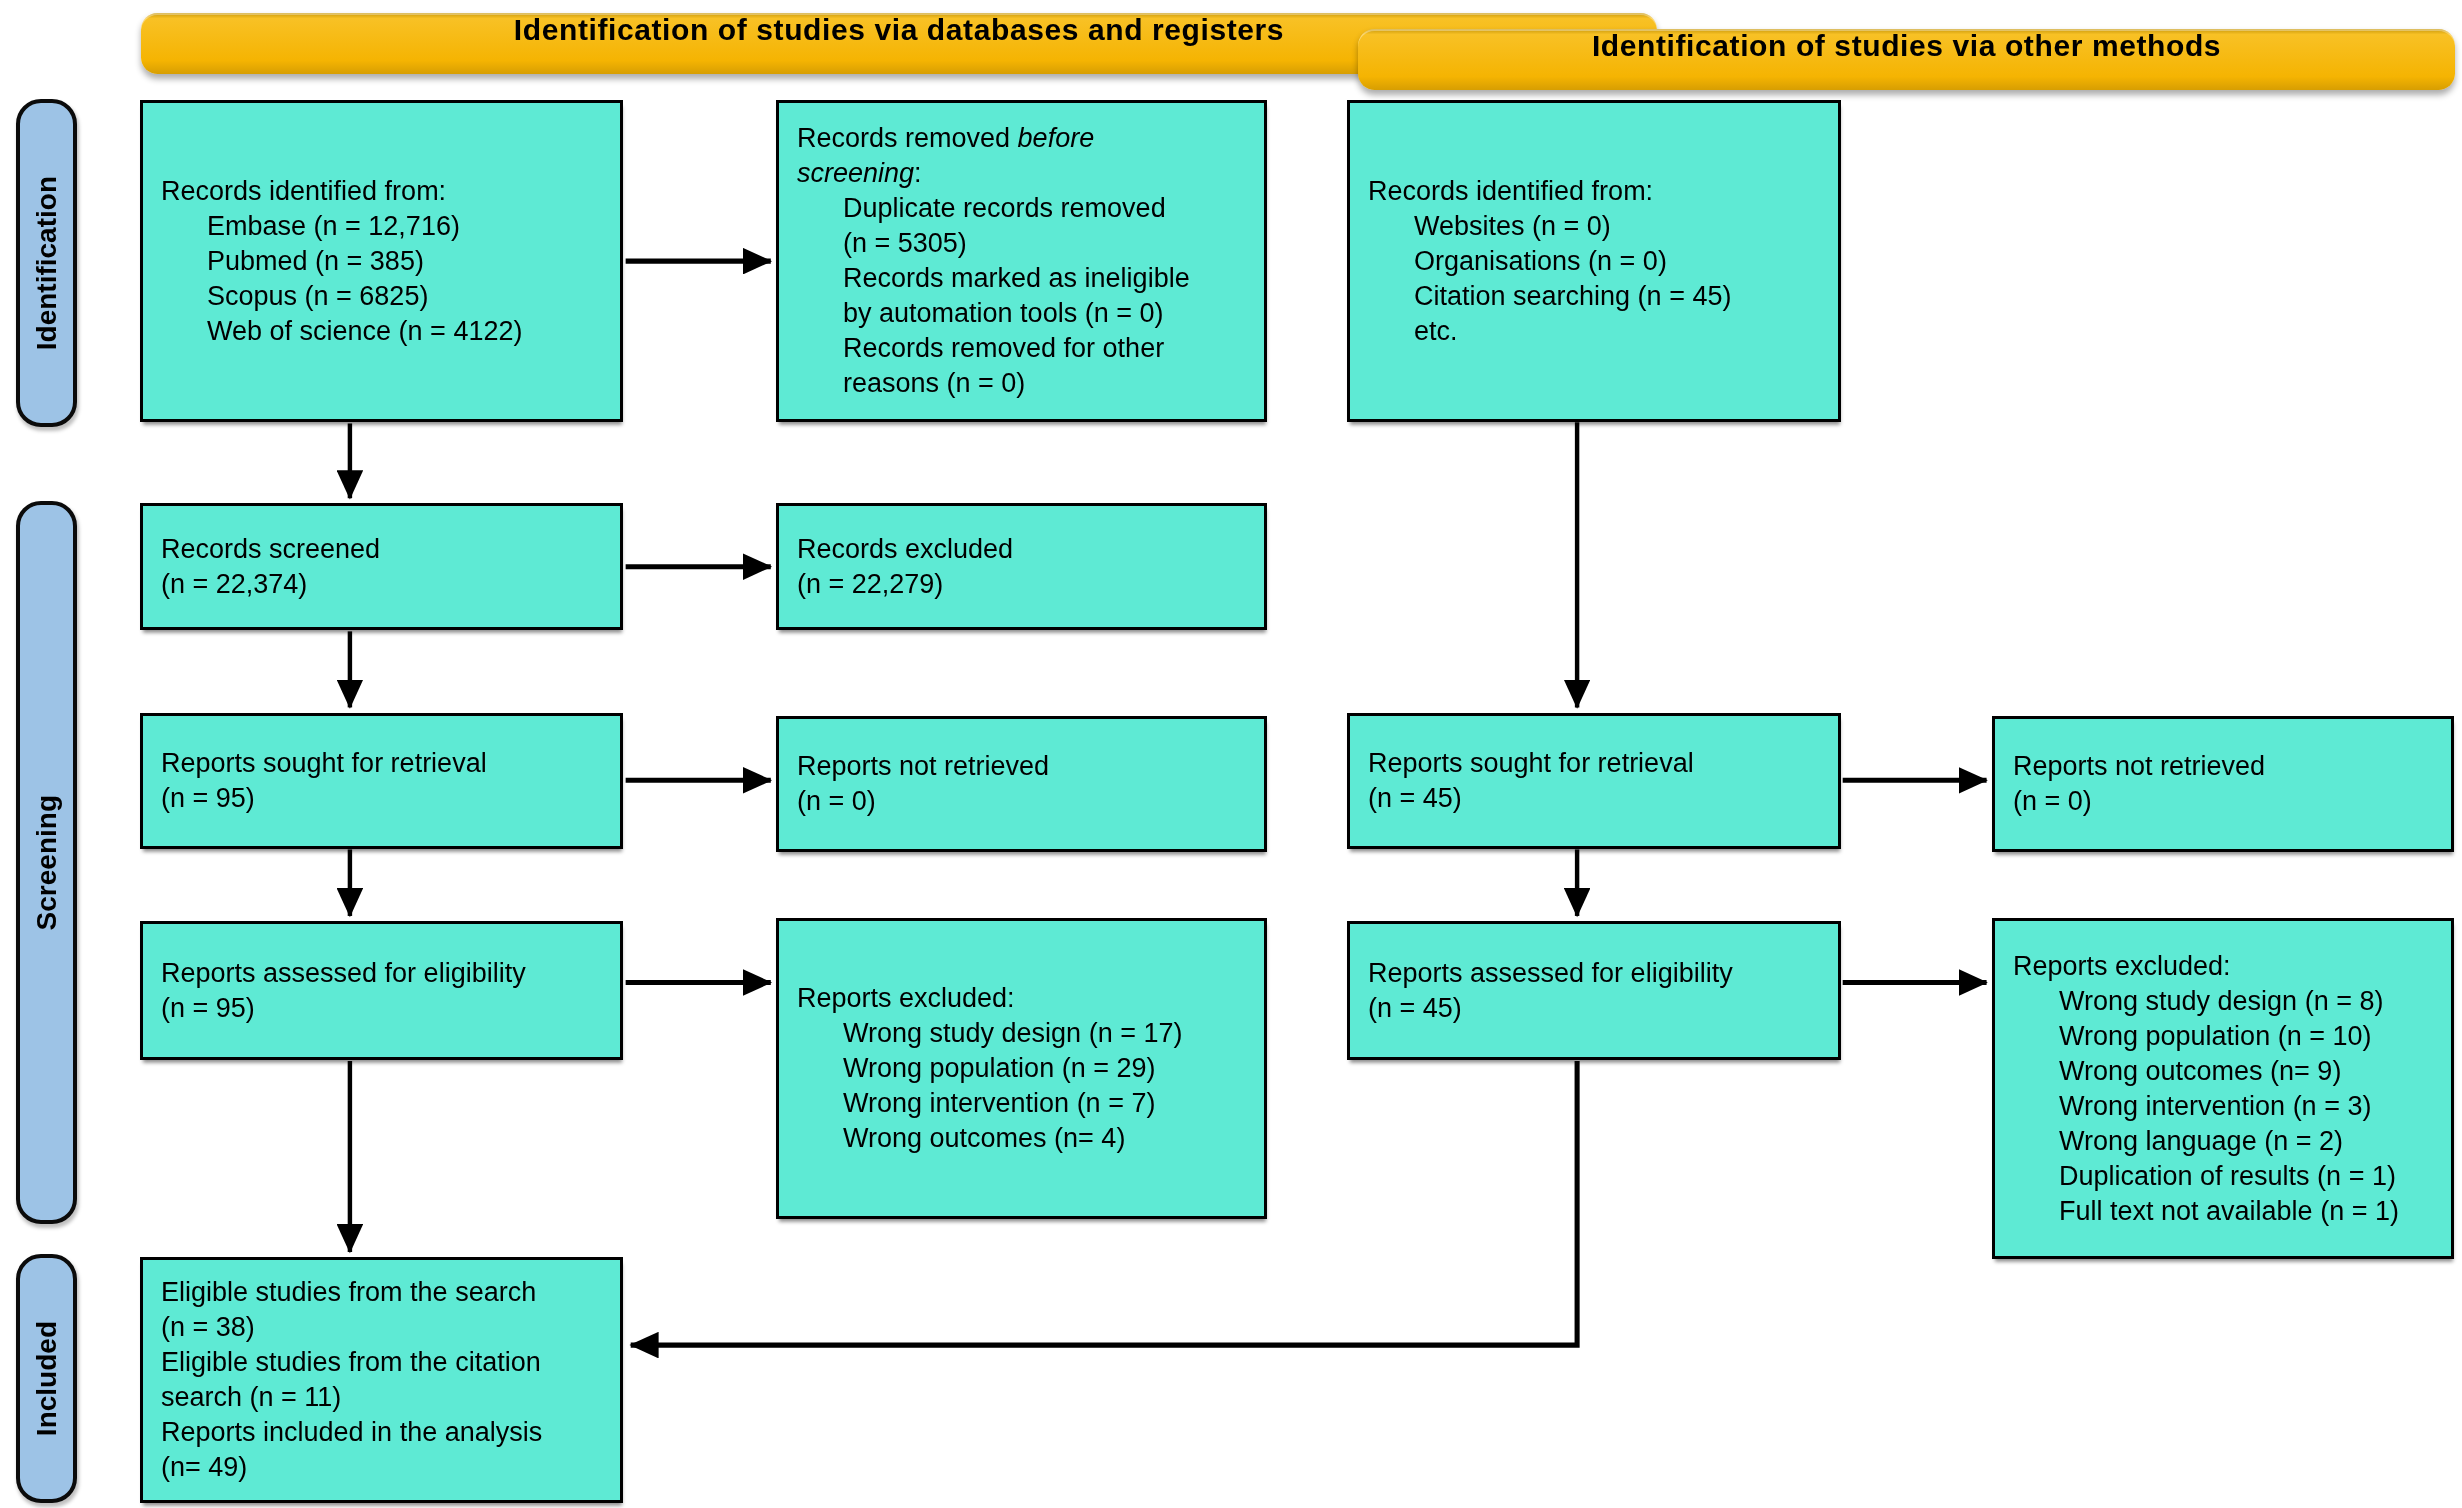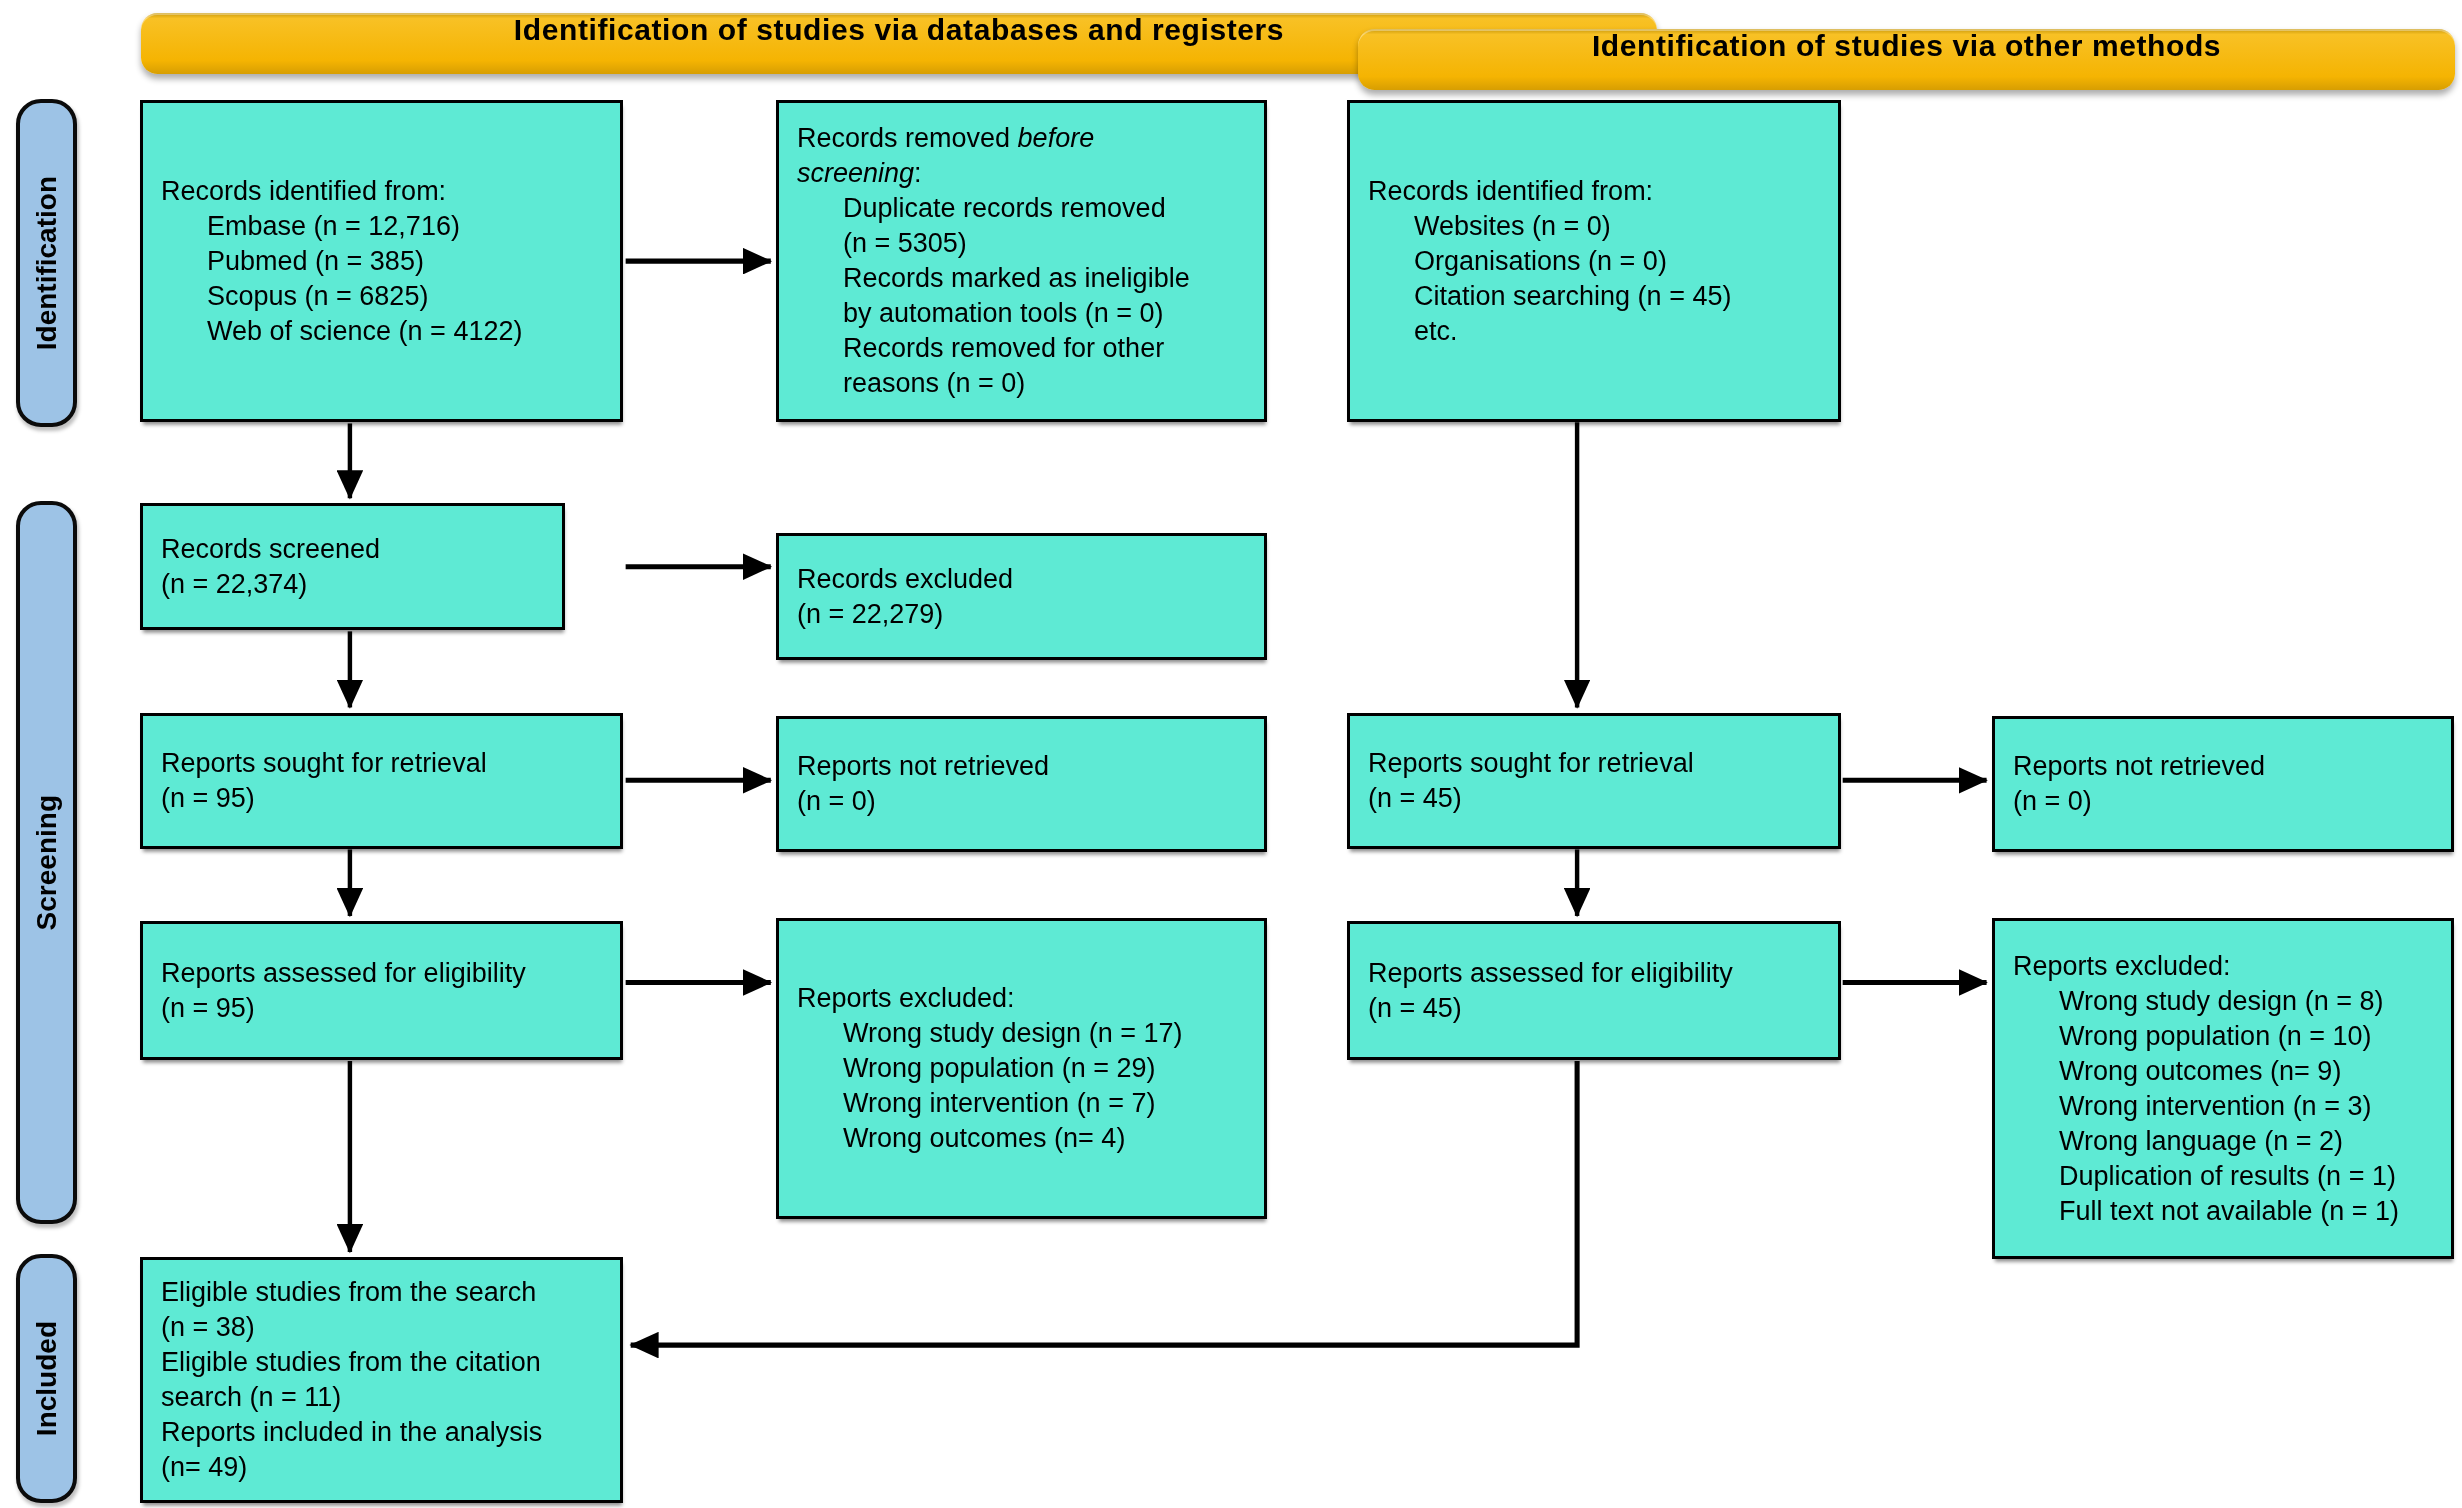--- a/index.html
+++ b/index.html
@@ -102,28 +102,28 @@
           <div class="li">Duplicate records removed
 (n = 5305)</div>
           <div class="li">Records marked as ineligible
 by automation tools (n = 0)</div>
           <div class="li">Records removed for other
 reasons (n = 0)</div>
         </div>
     </div>
   </div>
 
-  <div class="box" style="left:140px;top:503px;width:425px;height:127px;">
+  <div class="box" style="left:140px;top:503px;width:483px;height:127px;">
     <div class="pad plain">
         <div class="li">Records screened</div>
         <div class="li">(n = 22,374)</div>
       </div>
   </div>
 
-  <div class="box" style="left:776px;top:503px;width:491px;height:127px;margin-top:30px;">
+  <div class="box" style="left:776px;top:503px;width:491px;height:127px;">
     <div class="pad plain">
         <div class="li">Records excluded</div>
         <div class="li">(n = 22,279)</div>
       </div>
   </div>
 
   <div class="box" style="left:140px;top:713px;width:483px;height:136px;">
     <div class="pad plain">
         <div class="li">Reports sought for retrieval</div>
         <div class="li">(n = 95)</div>

